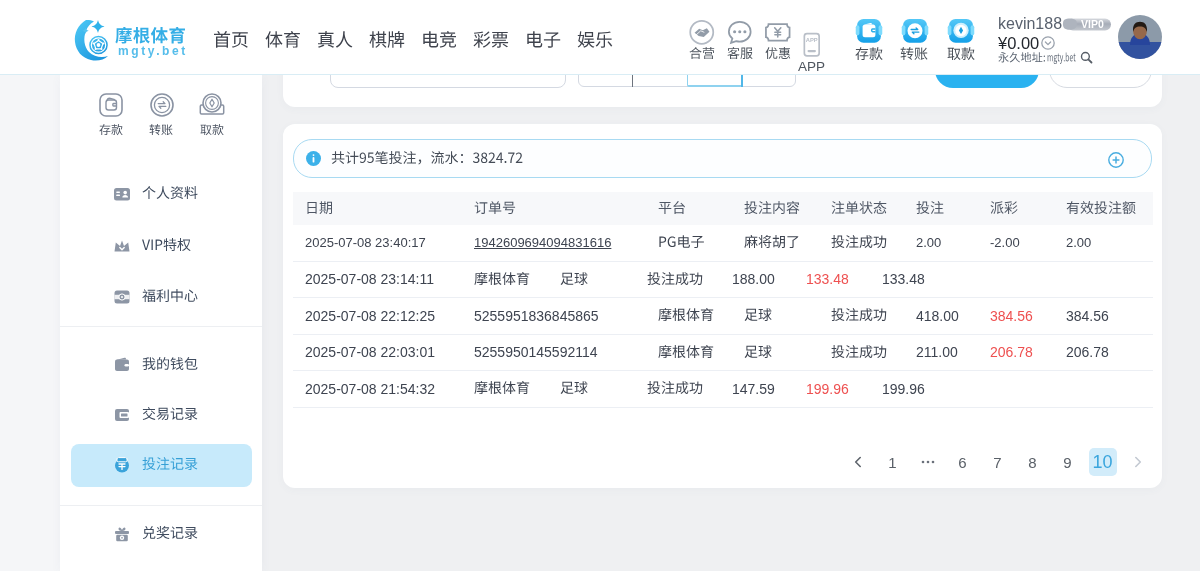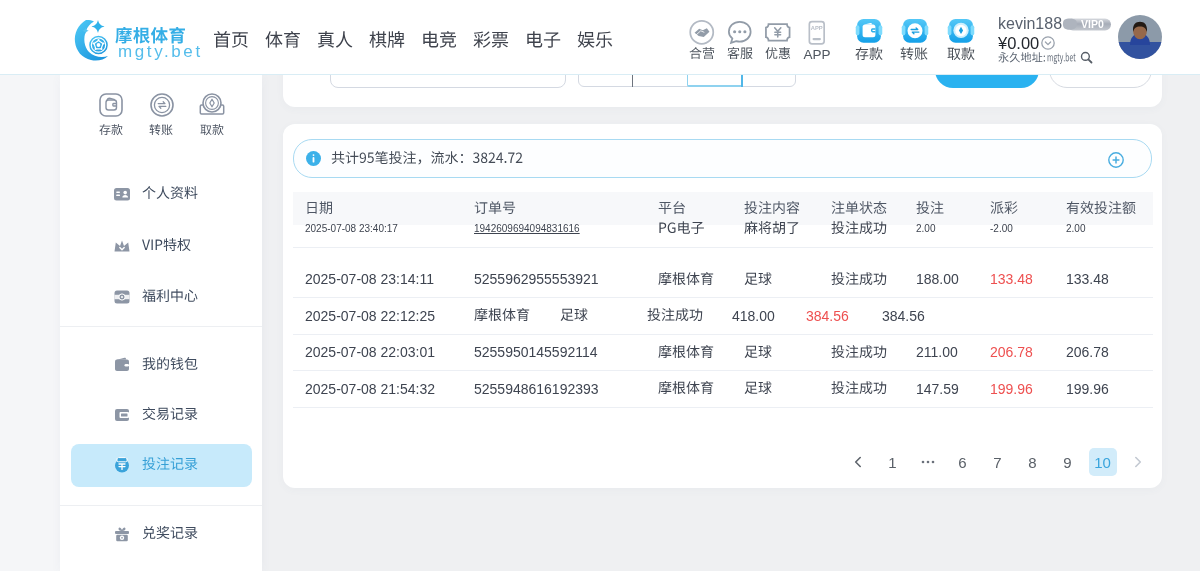--- a/index.html
+++ b/index.html
@@ -71,21 +71,21 @@
         <svg width="28.5" height="15.4" viewBox="0 -11.9 28.5 15.4">
           <path fill="#4e5664" d="M1.2 -10.8C2.1 -10.4 3.1 -9.7 3.7 -9.2L4.2 -10.1C3.7 -10.5 2.6 -11.2 1.8 -11.6ZM0.5 -7C1.3 -6.6 2.4 -6 2.9 -5.6L3.5 -6.4C2.9 -6.9 1.9 -7.4 1.1 -7.8ZM0.9 0.1 1.7 0.9C2.4 -0.4 3.2 -2.2 3.9 -3.6L3.1 -4.3C2.5 -2.7 1.5 -0.9 0.9 0.1ZM7.4 1C7.6 0.8 8 0.6 10.7 -0.6C10.6 -0.8 10.5 -1.2 10.5 -1.5L8.4 -0.6V-7.3L9.4 -7.5C9.9 -3.8 10.8 -0.7 12.8 0.9C13 0.6 13.3 0.2 13.6 0C12.5 -0.7 11.7 -2.1 11.2 -3.7C11.9 -4.2 12.7 -4.8 13.4 -5.4L12.7 -6.2C12.2 -5.7 11.5 -5 10.9 -4.5C10.6 -5.5 10.4 -6.6 10.3 -7.7C11.1 -7.8 11.8 -8.1 12.4 -8.3L11.6 -9.1C10.7 -8.7 8.9 -8.3 7.5 -8V-0.8C7.5 -0.3 7.2 -0 7 0.1C7.1 0.3 7.3 0.7 7.4 1ZM5.1 -10.3V-6.8C5.1 -4.6 5 -1.5 3.5 0.7C3.7 0.8 4.2 1 4.3 1.2C5.9 -1.1 6.1 -4.5 6.1 -6.8V-9.5C8.4 -9.8 10.9 -10.3 12.7 -10.9L11.8 -11.7C10.3 -11.2 7.5 -10.6 5.1 -10.3Z M21.3 -11.6C19.8 -11.1 17 -10.8 14.7 -10.6C14.8 -10.3 15 -10 15 -9.7C17.3 -9.9 20.2 -10.2 22 -10.7ZM15.1 -8.8C15.6 -8.1 16.1 -7.1 16.3 -6.5L17.2 -6.9C17 -7.5 16.4 -8.4 15.9 -9.1ZM17.6 -9.3C18 -8.6 18.4 -7.6 18.5 -7L19.4 -7.3C19.2 -7.9 18.8 -8.8 18.4 -9.5ZM21 -9.6C20.7 -8.7 20.1 -7.6 19.7 -6.8L20.5 -6.5C20.9 -7.2 21.5 -8.3 22 -9.3ZM25.8 -11.5C25 -10.4 23.5 -9.3 22.3 -8.7C22.6 -8.4 22.9 -8.1 23.1 -7.9C24.4 -8.6 25.9 -9.9 26.9 -11.1ZM26.2 -7.7C25.3 -6.5 23.7 -5.3 22.4 -4.7C22.7 -4.5 23 -4.1 23.2 -3.9C24.6 -4.7 26.2 -6 27.2 -7.2ZM26.6 -3.7C25.6 -2 23.6 -0.6 21.6 0.2C21.9 0.5 22.2 0.8 22.3 1.1C24.5 0.2 26.4 -1.4 27.6 -3.3ZM19.1 -4.4H19.1L19.1 -4.3ZM18.1 -6.8V-5.3H14.8V-4.4H17.8C16.9 -3 15.6 -1.6 14.4 -0.8C14.6 -0.6 14.9 -0.2 15 0.1C16.1 -0.6 17.2 -1.9 18.1 -3.1V1.1H19.1V-3.4C19.9 -2.7 20.7 -1.8 21.1 -1.2L21.8 -1.9C21.3 -2.6 20.3 -3.6 19.3 -4.4H22V-5.3H19.1V-6.8Z"></path>
         </svg>
       </div>
       <div class="row" style="width:99px;padding-left:12px;">
         <svg width="70.5" height="15.4" viewBox="0 -11.9 70.5 15.4">
           <path fill="#4e5664" d="M5.5 -11.8C5.3 -11.2 5.1 -10.5 4.9 -9.9H0.9V-9H4.4C3.5 -7.1 2.2 -5.4 0.6 -4.3C0.8 -4.1 1.1 -3.7 1.2 -3.4C2.1 -4.1 2.9 -4.8 3.6 -5.7V1.1H4.6V-1.7H10.5V-0.2C10.5 0 10.4 0.1 10.2 0.1C9.9 0.1 9 0.1 8.1 0.1C8.3 0.4 8.4 0.8 8.5 1.1C9.7 1.1 10.4 1.1 10.9 0.9C11.4 0.7 11.5 0.4 11.5 -0.2V-7.3H4.7C5 -7.9 5.3 -8.4 5.6 -9H13.1V-9.9H6C6.2 -10.5 6.4 -11 6.5 -11.5ZM4.6 -4H10.5V-2.6H4.6ZM4.6 -4.9V-6.4H10.5V-4.9Z M16.4 -8.4C15.9 -7.3 15.2 -6.2 14.5 -5.4C14.7 -5.2 15.1 -4.9 15.2 -4.7C16 -5.6 16.8 -6.9 17.3 -8.1ZM18.7 -8C19.3 -7.3 20 -6.2 20.2 -5.5L21.1 -6C20.8 -6.7 20.1 -7.7 19.5 -8.4ZM16.8 -11.4C17.2 -10.9 17.6 -10.2 17.8 -9.7H14.8V-8.8H21.2V-9.7H18L18.8 -10.1C18.6 -10.5 18.1 -11.3 17.7 -11.8ZM15.9 -5C16.5 -4.5 17.1 -3.9 17.6 -3.2C16.8 -1.9 15.8 -0.8 14.5 0C14.8 0.2 15.1 0.6 15.3 0.8C16.5 -0 17.5 -1.1 18.3 -2.4C18.9 -1.7 19.4 -0.9 19.7 -0.3L20.6 -1C20.2 -1.7 19.5 -2.5 18.8 -3.4C19.2 -4.1 19.5 -5 19.8 -5.9L18.8 -6.1C18.6 -5.4 18.4 -4.8 18.1 -4.2C17.7 -4.7 17.2 -5.2 16.7 -5.6ZM23.2 -8.2H25.5C25.3 -6.4 24.8 -4.8 24.2 -3.4C23.6 -4.6 23.2 -5.9 22.9 -7.3ZM23 -11.8C22.6 -9.3 21.9 -6.9 20.8 -5.4C21 -5.2 21.4 -4.8 21.5 -4.6C21.8 -5 22 -5.4 22.3 -5.9C22.6 -4.6 23 -3.5 23.6 -2.5C22.8 -1.2 21.6 -0.3 20.2 0.4C20.4 0.6 20.7 1 20.9 1.2C22.2 0.5 23.3 -0.4 24.1 -1.5C24.9 -0.4 25.7 0.5 26.8 1.1C27 0.8 27.3 0.5 27.5 0.3C26.4 -0.3 25.5 -1.3 24.7 -2.4C25.6 -4 26.2 -5.9 26.6 -8.2H27.4V-9.2H23.5C23.7 -10 23.9 -10.8 24 -11.6Z M30.6 -11.8V-8.9H28.6V-8H30.6V-4.9C29.8 -4.7 29.1 -4.5 28.5 -4.4L28.8 -3.3L30.6 -3.9V-0.2C30.6 -0 30.5 0 30.3 0.1C30.1 0.1 29.5 0.1 28.8 0C29 0.3 29.1 0.7 29.2 1C30.1 1 30.7 1 31.1 0.8C31.4 0.7 31.6 0.4 31.6 -0.2V-4.2L33 -4.6L32.9 -5.6L31.6 -5.2V-8H33.3V-8.9H31.6V-11.8ZM34.6 -11.3V-9.7C34.6 -8.7 34.4 -7.6 32.8 -6.7C33 -6.5 33.4 -6.1 33.5 -5.9C35.2 -6.9 35.6 -8.4 35.6 -9.7V-10.3H38.1V-8C38.1 -7 38.3 -6.6 39.3 -6.6C39.5 -6.6 40.2 -6.6 40.4 -6.6C40.7 -6.6 41 -6.6 41.2 -6.6C41.2 -6.9 41.1 -7.3 41.1 -7.5C40.9 -7.5 40.6 -7.5 40.4 -7.5C40.2 -7.5 39.5 -7.5 39.3 -7.5C39.1 -7.5 39.1 -7.6 39.1 -8V-11.3ZM39 -4.6C38.5 -3.5 37.7 -2.6 36.8 -1.9C35.9 -2.6 35.2 -3.6 34.7 -4.6ZM33.3 -5.6V-4.6H33.9L33.7 -4.5C34.2 -3.3 35 -2.2 36 -1.3C34.8 -0.6 33.5 -0.1 32.1 0.2C32.4 0.4 32.6 0.9 32.7 1.1C34.1 0.8 35.6 0.2 36.8 -0.6C37.9 0.2 39.2 0.8 40.8 1.1C40.9 0.9 41.2 0.4 41.4 0.2C40 -0.1 38.8 -0.6 37.7 -1.3C38.9 -2.3 39.9 -3.6 40.4 -5.3L39.8 -5.6L39.6 -5.6Z M43.3 -10.8C44.2 -10.4 45.4 -9.7 46 -9.3L46.6 -10.1C46 -10.6 44.8 -11.2 43.9 -11.6ZM42.6 -7C43.5 -6.5 44.6 -5.9 45.2 -5.4L45.8 -6.3C45.2 -6.7 44 -7.4 43.2 -7.7ZM43 0.3 43.9 1C44.7 -0.3 45.7 -2.1 46.4 -3.6L45.7 -4.3C44.9 -2.7 43.8 -0.8 43 0.3ZM49.7 -11.5C50.1 -10.7 50.6 -9.8 50.8 -9.1L51.9 -9.5C51.6 -10.2 51.1 -11.1 50.6 -11.8ZM46.7 -9.1V-8.1H50.4V-4.9H47.2V-3.9H50.4V-0.3H46.2V0.7H55.5V-0.3H51.5V-3.9H54.6V-4.9H51.5V-8.1H55.1V-9.1Z M65.7 -6.9C65.6 -2.6 65.5 -0.6 62.4 0.4C62.6 0.6 62.8 0.9 62.9 1.2C66.2 -0 66.6 -2.3 66.6 -6.9ZM66.3 -1.2C67.3 -0.5 68.4 0.5 69 1.1L69.6 0.3C69 -0.2 67.8 -1.2 66.9 -1.8ZM63.4 -8.5V-1.9H64.3V-7.7H67.9V-2H68.8V-8.5H66.2C66.4 -9 66.6 -9.5 66.8 -10H69.3V-10.9H63.2V-10H65.8C65.7 -9.5 65.5 -9 65.3 -8.5ZM59 -11.5C59.2 -11.2 59.4 -10.8 59.6 -10.4H56.9V-8.3H57.8V-9.5H62V-8.3H63V-10.4H60.7C60.5 -10.8 60.2 -11.3 59.9 -11.7ZM57.8 -3.3V1H58.7V0.6H61.2V1H62.1V-3.3ZM58.7 -0.3V-2.4H61.2V-0.3ZM58.1 -5.8 59.1 -5.3C58.4 -4.7 57.5 -4.3 56.5 -4C56.7 -3.8 56.9 -3.3 57 -3C58 -3.4 59.1 -4 60 -4.8C60.9 -4.3 61.8 -3.8 62.3 -3.4L63 -4.1C62.5 -4.5 61.6 -5 60.7 -5.4C61.4 -6.1 62 -6.9 62.4 -7.8L61.9 -8.1L61.6 -8.1H59.5C59.7 -8.4 59.8 -8.7 59.9 -8.9L59 -9.1C58.6 -8.1 57.8 -7 56.6 -6.2C56.8 -6.1 57 -5.8 57.2 -5.6C57.9 -6.1 58.5 -6.7 58.9 -7.3H61.1C60.8 -6.8 60.4 -6.3 59.9 -5.9L58.8 -6.5Z"></path>
         </svg>
       </div>
     </div>
-    <div class="abs row" style="left:10px;top:87px;width:860px;height:36.5px;border-bottom:1px solid #eceff4;font-size:10px;color:#3e4450">
+    <div class="abs row" style="left:10px;top:101px;width:860px;height:36.5px;border-bottom:1px solid #eceff4;font-size:13px;color:#3e4450">
       <div class="row" style="width:169px;padding-left:12px;">2025-07-08 23:40:17</div>
       <div class="row" style="width:184px;padding-left:12px;text-decoration:underline;">1942609694094831616</div>
       <div class="row" style="width:86px;padding-left:12px;">
         <svg width="47.0" height="15.4" viewBox="0 -11.9 47.0 15.4">
           <path fill="#3e4450" d="M1.4 0H2.7V-4.1H4.4C6.7 -4.1 8.2 -5.1 8.2 -7.3C8.2 -9.5 6.6 -10.3 4.3 -10.3H1.4ZM2.7 -5.1V-9.2H4.2C6 -9.2 6.9 -8.8 6.9 -7.3C6.9 -5.8 6 -5.1 4.2 -5.1Z M14.3 0.2C15.7 0.2 16.8 -0.3 17.5 -1V-5.3H14.1V-4.2H16.3V-1.6C15.9 -1.2 15.2 -1 14.4 -1C12.2 -1 11 -2.6 11 -5.2C11 -7.7 12.3 -9.3 14.4 -9.3C15.4 -9.3 16.1 -8.9 16.6 -8.3L17.3 -9.2C16.7 -9.8 15.8 -10.4 14.4 -10.4C11.7 -10.4 9.7 -8.4 9.7 -5.1C9.7 -1.8 11.6 0.2 14.3 0.2Z M24.8 -5.7V-3.7H21.4V-5.7ZM25.9 -5.7H29.5V-3.7H25.9ZM24.8 -6.7H21.4V-8.7H24.8ZM25.9 -6.7V-8.7H29.5V-6.7ZM20.3 -9.7V-1.8H21.4V-2.7H24.8V-1.2C24.8 0.4 25.3 0.9 26.9 0.9C27.2 0.9 29.6 0.9 30 0.9C31.5 0.9 31.8 0.1 32 -2C31.7 -2.1 31.2 -2.3 30.9 -2.5C30.8 -0.6 30.7 -0.2 29.9 -0.2C29.4 -0.2 27.4 -0.2 26.9 -0.2C26.1 -0.2 25.9 -0.4 25.9 -1.2V-2.7H30.6V-9.7H25.9V-11.7H24.8V-9.7Z M39 -7.6V-5.5H33.2V-4.5H39V-0.3C39 -0 38.9 0 38.6 0.1C38.3 0.1 37.3 0.1 36.2 0C36.3 0.3 36.5 0.8 36.6 1.1C38 1.1 38.9 1.1 39.4 0.9C39.9 0.8 40.1 0.4 40.1 -0.3V-4.5H45.9V-5.5H40.1V-7C41.7 -7.8 43.5 -9.1 44.7 -10.3L43.9 -10.9L43.7 -10.8H34.6V-9.8H42.5C41.5 -9 40.2 -8.1 39 -7.6Z"></path>
         </svg>
       </div>
       <div class="row" style="width:87px;padding-left:12px;">
         <svg width="56.5" height="15.4" viewBox="0 -11.9 56.5 15.4">
           <path fill="#3e4450" d="M5 -8.8V-6.8H2.9V-5.8H4.8C4.2 -4.1 3.3 -2.4 2.3 -1.5C2.5 -1.4 2.8 -1 3 -0.8C3.8 -1.6 4.5 -2.9 5 -4.2V1.1H6V-4.6C6.4 -4 7 -3.2 7.3 -2.8L7.8 -3.7C7.5 -4 6.4 -5.2 6 -5.7V-5.8H7.6V-6.8H6V-8.8ZM10 -8.8V-6.8H8V-5.9H9.8C9.1 -4.1 8.1 -2.4 7 -1.5C7.2 -1.3 7.5 -1 7.7 -0.8C8.5 -1.6 9.4 -3 10 -4.5V1.1H11V-4.7C11.5 -3.2 12.2 -1.7 12.9 -0.9C13.1 -1.1 13.4 -1.4 13.7 -1.6C12.8 -2.5 11.8 -4.2 11.3 -5.9H13.2V-6.8H11V-8.8ZM6.6 -11.6C6.8 -11.1 7 -10.6 7.1 -10.2H1.5V-6.4C1.5 -4.4 1.4 -1.6 0.3 0.4C0.6 0.5 1 0.8 1.2 1C2.3 -1.1 2.5 -4.2 2.5 -6.4V-9.1H13.3V-10.2H8.3C8.2 -10.7 7.9 -11.3 7.6 -11.8Z M19.9 -3.1C20.6 -2.3 21.4 -1.2 21.7 -0.5L22.6 -1.1C22.3 -1.8 21.5 -2.8 20.7 -3.5ZM24.6 -6.7V-4.9H18.9V-3.9H24.6V-0.1C24.6 0.1 24.5 0.1 24.3 0.1C24 0.1 23.2 0.1 22.4 0.1C22.5 0.4 22.7 0.8 22.7 1.1C23.8 1.1 24.6 1.1 25 0.9C25.5 0.8 25.6 0.5 25.6 -0.1V-3.9H27.3V-4.9H25.6V-6.7ZM14.6 -9.3C15.3 -8.6 16.1 -7.6 16.5 -6.9L17.2 -7.5V-5.1C16.2 -4.2 15.2 -3.3 14.5 -2.8L15.1 -1.9C15.8 -2.5 16.5 -3.2 17.2 -3.9V1.1H18.2V-11.8H17.2V-7.7C16.8 -8.3 16 -9.2 15.3 -9.9ZM21.1 -8.5C21.5 -8.1 22.1 -7.6 22.4 -7.2C21.3 -6.7 20.2 -6.3 19 -6.1C19.2 -5.9 19.4 -5.5 19.5 -5.2C22.6 -5.9 25.7 -7.5 27 -10.3L26.4 -10.7L26.2 -10.6H23.2C23.4 -10.9 23.6 -11.2 23.8 -11.5L22.8 -11.8C22 -10.6 20.5 -9.5 18.9 -8.8C19.1 -8.7 19.5 -8.3 19.6 -8.1C20.5 -8.6 21.4 -9.1 22.2 -9.8H25.6C25 -8.9 24.2 -8.2 23.2 -7.6C22.9 -8.1 22.3 -8.6 21.8 -9Z M39.8 -10V-7.8H37.1V-10ZM36 -11V-6.3C36 -4.1 35.9 -1.4 34 0.6C34.3 0.7 34.7 1 34.9 1.2C36.1 -0.2 36.7 -1.9 36.9 -3.7H39.8V-0.3C39.8 -0.1 39.8 0 39.5 0C39.3 0 38.6 0 37.8 -0C37.9 0.3 38.1 0.7 38.1 1C39.2 1 39.9 1 40.3 0.8C40.7 0.6 40.9 0.3 40.9 -0.3V-11ZM39.8 -6.9V-4.6H37C37 -5.2 37.1 -5.8 37.1 -6.3V-6.9ZM29.4 -5.5V0.3H30.4V-0.7H34.5V-5.5H32.5V-8H35.1V-9.1H32.5V-11.8H31.5V-9.1H28.8V-8H31.5V-5.5ZM30.4 -4.6H33.5V-1.6H30.4Z M43.4 -10.7V-9.6H52.4C51.4 -8.6 49.8 -7.5 48.5 -6.9V-0.3C48.5 -0 48.4 0.1 48.1 0.1C47.8 0.1 46.7 0.1 45.5 0.1C45.7 0.4 45.9 0.8 46 1.1C47.4 1.1 48.3 1.1 48.9 1C49.4 0.8 49.6 0.5 49.6 -0.2V-6.3C51.4 -7.3 53.3 -8.8 54.5 -10.1L53.7 -10.7L53.4 -10.7Z"></path>
@@ -97,21 +97,20 @@
         </svg>
       </div>
       <div class="row" style="width:74px;padding-left:12px;">2.00</div>
       <div class="row" style="width:76px;padding-left:12px;">
         <span style="color:#3e4450">-2.00</span>
       </div>
       <div class="row" style="width:99px;padding-left:12px;">2.00</div>
     </div>
     <div class="abs row" style="left:10px;top:137.5px;width:860px;height:36.5px;border-bottom:1px solid #eceff4;font-size:14px;color:#3e4450">
       <div class="row" style="width:169px;padding-left:12px;">2025-07-08 23:14:11</div>
-      <div class="row" style="width:184px;padding-left:12px;">5255962955553921</div>
       <div class="row" style="width:86px;padding-left:12px;">
         <svg width="56.5" height="15.4" viewBox="0 -11.9 56.5 15.4">
           <path fill="#3e4450" d="M11.3 -5.4C9.6 -5.1 6.4 -4.9 3.7 -4.8C3.8 -4.6 3.9 -4.3 3.9 -4.1C5.1 -4.1 6.3 -4.2 7.5 -4.3V-3.4H3.5V-2.7H7.5V-1.8H2.7V-1H7.5V0.1C7.5 0.3 7.5 0.3 7.2 0.3C7 0.3 6.1 0.3 5.2 0.3C5.3 0.6 5.5 0.9 5.5 1.1C6.7 1.1 7.5 1.1 8 1C8.4 0.9 8.6 0.6 8.6 0.1V-1H13.3V-1.8H8.6V-2.7H12.7V-3.4H8.6V-4.4C9.9 -4.5 11.1 -4.6 12 -4.8ZM5.2 -9.6V-8.7H3.1V-7.9H4.9C4.4 -7.2 3.5 -6.5 2.8 -6.1C2.9 -6 3.2 -5.7 3.3 -5.5C3.9 -5.9 4.6 -6.5 5.2 -7.1V-5.3H6V-7.2C6.4 -6.8 7 -6.3 7.3 -6.1L7.8 -6.7C7.5 -6.9 6.4 -7.6 6 -7.8V-7.9H7.9V-8.7H6V-9.6ZM10.2 -9.6V-8.7H8.3V-7.9H9.9C9.4 -7.2 8.6 -6.6 7.8 -6.2C8 -6.1 8.2 -5.8 8.4 -5.6C9 -6 9.7 -6.5 10.2 -7.2V-5.5H11V-7.2C11.6 -6.6 12.3 -5.9 12.9 -5.6C13 -5.8 13.3 -6 13.5 -6.2C12.7 -6.6 11.9 -7.2 11.3 -7.9H13.1V-8.7H11V-9.6ZM6.7 -11.6C6.8 -11.3 7 -11 7.1 -10.7H1.5V-6.3C1.5 -4.2 1.4 -1.5 0.4 0.5C0.7 0.6 1.1 1 1.2 1.2C2.3 -1 2.5 -4.1 2.5 -6.3V-9.8H13.3V-10.7H8.3C8.1 -11 7.9 -11.5 7.7 -11.9Z M16.8 -11.8V-9.1H14.7V-8.1H16.7C16.3 -6.2 15.4 -3.9 14.5 -2.8C14.7 -2.5 14.9 -2 15.1 -1.7C15.7 -2.7 16.4 -4.2 16.8 -5.8V1.1H17.8V-6.1C18.2 -5.4 18.6 -4.6 18.8 -4.1L19.5 -4.9C19.2 -5.3 18.2 -6.9 17.8 -7.4V-8.1H19.5V-9.1H17.8V-11.8ZM25.3 -7.6V-5.9H21.1V-7.6ZM25.3 -8.5H21.1V-10.2H25.3ZM20.1 1.1C20.3 1 20.8 0.8 23.7 0C23.6 -0.2 23.6 -0.6 23.6 -0.9L21.1 -0.3V-5H22.4C23.2 -2.2 24.5 -0 26.8 1C27 0.7 27.3 0.3 27.5 0.1C26.3 -0.4 25.4 -1.1 24.7 -2.1C25.5 -2.6 26.4 -3.2 27.1 -3.8L26.4 -4.5C25.8 -4 24.9 -3.4 24.2 -2.9C23.9 -3.5 23.6 -4.2 23.4 -5H26.3V-11.1H20V-0.6C20 -0.1 19.8 0.1 19.6 0.2C19.8 0.4 20 0.9 20.1 1.1Z M31.5 -11.7C30.8 -9.6 29.7 -7.5 28.4 -6.1C28.6 -5.9 28.9 -5.3 29 -5.1C29.5 -5.6 29.9 -6.1 30.2 -6.7V1.1H31.2V-8.5C31.7 -9.4 32.1 -10.4 32.5 -11.4ZM33.8 -2.5V-1.5H36.1V1H37.2V-1.5H39.4V-2.5H37.2V-7.3C38 -4.9 39.4 -2.5 40.8 -1.2C41 -1.5 41.4 -1.8 41.6 -2C40.1 -3.2 38.7 -5.6 37.8 -7.9H41.4V-8.9H37.2V-11.7H36.1V-8.9H32.2V-7.9H35.5C34.6 -5.5 33.2 -3.2 31.6 -1.9C31.9 -1.8 32.2 -1.4 32.4 -1.1C33.9 -2.5 35.2 -4.8 36.1 -7.3V-2.5Z M52.3 -5.1V-4H45.8V-5.1ZM44.8 -5.9V1.1H45.8V-1.3H52.3V-0.1C52.3 0.2 52.2 0.3 51.9 0.3C51.6 0.3 50.6 0.3 49.5 0.2C49.7 0.5 49.8 0.9 49.9 1.1C51.3 1.1 52.1 1.1 52.6 1C53.1 0.8 53.3 0.6 53.3 -0.1V-5.9ZM45.8 -3.2H52.3V-2.1H45.8ZM48 -11.6C48.3 -11.2 48.5 -10.8 48.7 -10.4H42.9V-9.4H46.6C45.9 -8.8 45.1 -8.2 44.9 -8.1C44.5 -7.8 44.2 -7.7 44 -7.6C44.1 -7.3 44.3 -6.8 44.3 -6.5C44.8 -6.7 45.5 -6.7 52.6 -7.2C53.1 -6.8 53.4 -6.5 53.7 -6.2L54.5 -6.8C53.8 -7.5 52.5 -8.6 51.4 -9.4H55.2V-10.4H50C49.7 -10.8 49.4 -11.4 49.1 -11.9ZM50.4 -9.1 51.7 -8 46 -7.7C46.7 -8.2 47.5 -8.8 48.1 -9.4H51Z"></path>
         </svg>
       </div>
       <div class="row" style="width:87px;padding-left:12px;">
         <svg width="28.5" height="15.4" viewBox="0 -11.9 28.5 15.4">
           <path fill="#3e4450" d="M3.4 -10.1H10.9V-7.3H3.4ZM3.2 -5.3C3 -3.2 2.3 -0.9 0.6 0.4C0.8 0.6 1.2 0.9 1.4 1.1C2.4 0.4 3.1 -0.8 3.5 -2C4.9 0.4 7 0.9 10 0.9H13.1C13.2 0.6 13.3 0.2 13.5 -0.1C12.9 -0.1 10.5 -0.1 10.1 -0.1C9.2 -0.1 8.4 -0.1 7.6 -0.3V-3.1H12.3V-4.1H7.6V-6.3H12V-11.1H2.4V-6.3H6.5V-0.6C5.4 -1.1 4.5 -1.9 3.9 -3.4C4.1 -3.9 4.2 -4.5 4.3 -5.1Z M19.5 -7.1C20.1 -6.3 20.7 -5.2 21 -4.5L21.9 -4.9C21.6 -5.6 20.9 -6.7 20.3 -7.5ZM24.4 -11.1C25 -10.6 25.7 -10 26.1 -9.5L26.7 -10.1C26.4 -10.6 25.6 -11.2 25 -11.6ZM26.3 -7.5C25.8 -6.8 25.1 -5.7 24.4 -4.9C24.1 -5.7 23.9 -6.7 23.7 -7.8V-8.4H27.4V-9.3H23.7V-11.7H22.7V-9.3H19.3V-8.4H22.7V-4.7C21.3 -3.4 19.7 -2 18.7 -1.2L19.4 -0.3C20.4 -1.2 21.6 -2.3 22.7 -3.5V-0.2C22.7 0.1 22.6 0.1 22.4 0.1C22.2 0.1 21.5 0.1 20.6 0.1C20.8 0.4 21 0.9 21 1.1C22.1 1.1 22.8 1.1 23.2 0.9C23.6 0.7 23.7 0.4 23.7 -0.2V-4.1C24.4 -2.4 25.4 -1.1 27 0.1C27.1 -0.2 27.4 -0.5 27.6 -0.7C26.3 -1.6 25.4 -2.7 24.8 -4C25.5 -4.8 26.5 -6 27.2 -7.1ZM14.5 -1.4 14.7 -0.4C16 -0.8 17.6 -1.3 19.2 -1.8L19.1 -2.7L17.3 -2.2V-5.8H18.7V-6.8H17.3V-9.8H18.9V-10.8H14.6V-9.8H16.3V-6.8H14.8V-5.8H16.3V-1.9Z"></path>
         </svg>
       </div>
@@ -121,20 +120,21 @@
         </svg>
       </div>
       <div class="row" style="width:74px;padding-left:12px;">188.00</div>
       <div class="row" style="width:76px;padding-left:12px;">
         <span style="color:#ee5050">133.48</span>
       </div>
       <div class="row" style="width:99px;padding-left:12px;">133.48</div>
     </div>
     <div class="abs row" style="left:10px;top:174.0px;width:860px;height:36.5px;border-bottom:1px solid #eceff4;font-size:14px;color:#3e4450">
       <div class="row" style="width:169px;padding-left:12px;">2025-07-08 22:12:25</div>
+      <div class="row" style="width:184px;padding-left:12px;">5255951836845865</div>
       <div class="row" style="width:86px;padding-left:12px;">
         <svg width="56.5" height="15.4" viewBox="0 -11.9 56.5 15.4">
           <path fill="#3e4450" d="M11.3 -5.4C9.6 -5.1 6.4 -4.9 3.7 -4.8C3.8 -4.6 3.9 -4.3 3.9 -4.1C5.1 -4.1 6.3 -4.2 7.5 -4.3V-3.4H3.5V-2.7H7.5V-1.8H2.7V-1H7.5V0.1C7.5 0.3 7.5 0.3 7.2 0.3C7 0.3 6.1 0.3 5.2 0.3C5.3 0.6 5.5 0.9 5.5 1.1C6.7 1.1 7.5 1.1 8 1C8.4 0.9 8.6 0.6 8.6 0.1V-1H13.3V-1.8H8.6V-2.7H12.7V-3.4H8.6V-4.4C9.9 -4.5 11.1 -4.6 12 -4.8ZM5.2 -9.6V-8.7H3.1V-7.9H4.9C4.4 -7.2 3.5 -6.5 2.8 -6.1C2.9 -6 3.2 -5.7 3.3 -5.5C3.9 -5.9 4.6 -6.5 5.2 -7.1V-5.3H6V-7.2C6.4 -6.8 7 -6.3 7.3 -6.1L7.8 -6.7C7.5 -6.9 6.4 -7.6 6 -7.8V-7.9H7.9V-8.7H6V-9.6ZM10.2 -9.6V-8.7H8.3V-7.9H9.9C9.4 -7.2 8.6 -6.6 7.8 -6.2C8 -6.1 8.2 -5.8 8.4 -5.6C9 -6 9.7 -6.5 10.2 -7.2V-5.5H11V-7.2C11.6 -6.6 12.3 -5.9 12.9 -5.6C13 -5.8 13.3 -6 13.5 -6.2C12.7 -6.6 11.9 -7.2 11.3 -7.9H13.1V-8.7H11V-9.6ZM6.7 -11.6C6.8 -11.3 7 -11 7.1 -10.7H1.5V-6.3C1.5 -4.2 1.4 -1.5 0.4 0.5C0.7 0.6 1.1 1 1.2 1.2C2.3 -1 2.5 -4.1 2.5 -6.3V-9.8H13.3V-10.7H8.3C8.1 -11 7.9 -11.5 7.7 -11.9Z M16.8 -11.8V-9.1H14.7V-8.1H16.7C16.3 -6.2 15.4 -3.9 14.5 -2.8C14.7 -2.5 14.9 -2 15.1 -1.7C15.7 -2.7 16.4 -4.2 16.8 -5.8V1.1H17.8V-6.1C18.2 -5.4 18.6 -4.6 18.8 -4.1L19.5 -4.9C19.2 -5.3 18.2 -6.9 17.8 -7.4V-8.1H19.5V-9.1H17.8V-11.8ZM25.3 -7.6V-5.9H21.1V-7.6ZM25.3 -8.5H21.1V-10.2H25.3ZM20.1 1.1C20.3 1 20.8 0.8 23.7 0C23.6 -0.2 23.6 -0.6 23.6 -0.9L21.1 -0.3V-5H22.4C23.2 -2.2 24.5 -0 26.8 1C27 0.7 27.3 0.3 27.5 0.1C26.3 -0.4 25.4 -1.1 24.7 -2.1C25.5 -2.6 26.4 -3.2 27.1 -3.8L26.4 -4.5C25.8 -4 24.9 -3.4 24.2 -2.9C23.9 -3.5 23.6 -4.2 23.4 -5H26.3V-11.1H20V-0.6C20 -0.1 19.8 0.1 19.6 0.2C19.8 0.4 20 0.9 20.1 1.1Z M31.5 -11.7C30.8 -9.6 29.7 -7.5 28.4 -6.1C28.6 -5.9 28.9 -5.3 29 -5.1C29.5 -5.6 29.9 -6.1 30.2 -6.7V1.1H31.2V-8.5C31.7 -9.4 32.1 -10.4 32.5 -11.4ZM33.8 -2.5V-1.5H36.1V1H37.2V-1.5H39.4V-2.5H37.2V-7.3C38 -4.9 39.4 -2.5 40.8 -1.2C41 -1.5 41.4 -1.8 41.6 -2C40.1 -3.2 38.7 -5.6 37.8 -7.9H41.4V-8.9H37.2V-11.7H36.1V-8.9H32.2V-7.9H35.5C34.6 -5.5 33.2 -3.2 31.6 -1.9C31.9 -1.8 32.2 -1.4 32.4 -1.1C33.9 -2.5 35.2 -4.8 36.1 -7.3V-2.5Z M52.3 -5.1V-4H45.8V-5.1ZM44.8 -5.9V1.1H45.8V-1.3H52.3V-0.1C52.3 0.2 52.2 0.3 51.9 0.3C51.6 0.3 50.6 0.3 49.5 0.2C49.7 0.5 49.8 0.9 49.9 1.1C51.3 1.1 52.1 1.1 52.6 1C53.1 0.8 53.3 0.6 53.3 -0.1V-5.9ZM45.8 -3.2H52.3V-2.1H45.8ZM48 -11.6C48.3 -11.2 48.5 -10.8 48.7 -10.4H42.9V-9.4H46.6C45.9 -8.8 45.1 -8.2 44.9 -8.1C44.5 -7.8 44.2 -7.7 44 -7.6C44.1 -7.3 44.3 -6.8 44.3 -6.5C44.8 -6.7 45.5 -6.7 52.6 -7.2C53.1 -6.8 53.4 -6.5 53.7 -6.2L54.5 -6.8C53.8 -7.5 52.5 -8.6 51.4 -9.4H55.2V-10.4H50C49.7 -10.8 49.4 -11.4 49.1 -11.9ZM50.4 -9.1 51.7 -8 46 -7.7C46.7 -8.2 47.5 -8.8 48.1 -9.4H51Z"></path>
         </svg>
       </div>
       <div class="row" style="width:87px;padding-left:12px;">
         <svg width="28.5" height="15.4" viewBox="0 -11.9 28.5 15.4">
           <path fill="#3e4450" d="M3.4 -10.1H10.9V-7.3H3.4ZM3.2 -5.3C3 -3.2 2.3 -0.9 0.6 0.4C0.8 0.6 1.2 0.9 1.4 1.1C2.4 0.4 3.1 -0.8 3.5 -2C4.9 0.4 7 0.9 10 0.9H13.1C13.2 0.6 13.3 0.2 13.5 -0.1C12.9 -0.1 10.5 -0.1 10.1 -0.1C9.2 -0.1 8.4 -0.1 7.6 -0.3V-3.1H12.3V-4.1H7.6V-6.3H12V-11.1H2.4V-6.3H6.5V-0.6C5.4 -1.1 4.5 -1.9 3.9 -3.4C4.1 -3.9 4.2 -4.5 4.3 -5.1Z M19.5 -7.1C20.1 -6.3 20.7 -5.2 21 -4.5L21.9 -4.9C21.6 -5.6 20.9 -6.7 20.3 -7.5ZM24.4 -11.1C25 -10.6 25.7 -10 26.1 -9.5L26.7 -10.1C26.4 -10.6 25.6 -11.2 25 -11.6ZM26.3 -7.5C25.8 -6.8 25.1 -5.7 24.4 -4.9C24.1 -5.7 23.9 -6.7 23.7 -7.8V-8.4H27.4V-9.3H23.7V-11.7H22.7V-9.3H19.3V-8.4H22.7V-4.7C21.3 -3.4 19.7 -2 18.7 -1.2L19.4 -0.3C20.4 -1.2 21.6 -2.3 22.7 -3.5V-0.2C22.7 0.1 22.6 0.1 22.4 0.1C22.2 0.1 21.5 0.1 20.6 0.1C20.8 0.4 21 0.9 21 1.1C22.1 1.1 22.8 1.1 23.2 0.9C23.6 0.7 23.7 0.4 23.7 -0.2V-4.1C24.4 -2.4 25.4 -1.1 27 0.1C27.1 -0.2 27.4 -0.5 27.6 -0.7C26.3 -1.6 25.4 -2.7 24.8 -4C25.5 -4.8 26.5 -6 27.2 -7.1ZM14.5 -1.4 14.7 -0.4C16 -0.8 17.6 -1.3 19.2 -1.8L19.1 -2.7L17.3 -2.2V-5.8H18.7V-6.8H17.3V-9.8H18.9V-10.8H14.6V-9.8H16.3V-6.8H14.8V-5.8H16.3V-1.9Z"></path>
         </svg>
       </div>
@@ -168,21 +168,20 @@
         </svg>
       </div>
       <div class="row" style="width:74px;padding-left:12px;">211.00</div>
       <div class="row" style="width:76px;padding-left:12px;">
         <span style="color:#ee5050">206.78</span>
       </div>
       <div class="row" style="width:99px;padding-left:12px;">206.78</div>
     </div>
     <div class="abs row" style="left:10px;top:247.0px;width:860px;height:36.5px;border-bottom:1px solid #eceff4;font-size:14px;color:#3e4450">
       <div class="row" style="width:169px;padding-left:12px;">2025-07-08 21:54:32</div>
-      <div class="row" style="width:184px;padding-left:12px;">5255948616192393</div>
       <div class="row" style="width:86px;padding-left:12px;">
         <svg width="56.5" height="15.4" viewBox="0 -11.9 56.5 15.4">
           <path fill="#3e4450" d="M11.3 -5.4C9.6 -5.1 6.4 -4.9 3.7 -4.8C3.8 -4.6 3.9 -4.3 3.9 -4.1C5.1 -4.1 6.3 -4.2 7.5 -4.3V-3.4H3.5V-2.7H7.5V-1.8H2.7V-1H7.5V0.1C7.5 0.3 7.5 0.3 7.2 0.3C7 0.3 6.1 0.3 5.2 0.3C5.3 0.6 5.5 0.9 5.5 1.1C6.7 1.1 7.5 1.1 8 1C8.4 0.9 8.6 0.6 8.6 0.1V-1H13.3V-1.8H8.6V-2.7H12.7V-3.4H8.6V-4.4C9.9 -4.5 11.1 -4.6 12 -4.8ZM5.2 -9.6V-8.7H3.1V-7.9H4.9C4.4 -7.2 3.5 -6.5 2.8 -6.1C2.9 -6 3.2 -5.7 3.3 -5.5C3.9 -5.9 4.6 -6.5 5.2 -7.1V-5.3H6V-7.2C6.4 -6.8 7 -6.3 7.3 -6.1L7.8 -6.7C7.5 -6.9 6.4 -7.6 6 -7.8V-7.9H7.9V-8.7H6V-9.6ZM10.2 -9.6V-8.7H8.3V-7.9H9.9C9.4 -7.2 8.6 -6.6 7.8 -6.2C8 -6.1 8.2 -5.8 8.4 -5.6C9 -6 9.7 -6.5 10.2 -7.2V-5.5H11V-7.2C11.6 -6.6 12.3 -5.9 12.9 -5.6C13 -5.8 13.3 -6 13.5 -6.2C12.7 -6.6 11.9 -7.2 11.3 -7.9H13.1V-8.7H11V-9.6ZM6.7 -11.6C6.8 -11.3 7 -11 7.1 -10.7H1.5V-6.3C1.5 -4.2 1.4 -1.5 0.4 0.5C0.7 0.6 1.1 1 1.2 1.2C2.3 -1 2.5 -4.1 2.5 -6.3V-9.8H13.3V-10.7H8.3C8.1 -11 7.9 -11.5 7.7 -11.9Z M16.8 -11.8V-9.1H14.7V-8.1H16.7C16.3 -6.2 15.4 -3.9 14.5 -2.8C14.7 -2.5 14.9 -2 15.1 -1.7C15.7 -2.7 16.4 -4.2 16.8 -5.8V1.1H17.8V-6.1C18.2 -5.4 18.6 -4.6 18.8 -4.1L19.5 -4.9C19.2 -5.3 18.2 -6.9 17.8 -7.4V-8.1H19.5V-9.1H17.8V-11.8ZM25.3 -7.6V-5.9H21.1V-7.6ZM25.3 -8.5H21.1V-10.2H25.3ZM20.1 1.1C20.3 1 20.8 0.8 23.7 0C23.6 -0.2 23.6 -0.6 23.6 -0.9L21.1 -0.3V-5H22.4C23.2 -2.2 24.5 -0 26.8 1C27 0.7 27.3 0.3 27.5 0.1C26.3 -0.4 25.4 -1.1 24.7 -2.1C25.5 -2.6 26.4 -3.2 27.1 -3.8L26.4 -4.5C25.8 -4 24.9 -3.4 24.2 -2.9C23.9 -3.5 23.6 -4.2 23.4 -5H26.3V-11.1H20V-0.6C20 -0.1 19.8 0.1 19.6 0.2C19.8 0.4 20 0.9 20.1 1.1Z M31.5 -11.7C30.8 -9.6 29.7 -7.5 28.4 -6.1C28.6 -5.9 28.9 -5.3 29 -5.1C29.5 -5.6 29.9 -6.1 30.2 -6.7V1.1H31.2V-8.5C31.7 -9.4 32.1 -10.4 32.5 -11.4ZM33.8 -2.5V-1.5H36.1V1H37.2V-1.5H39.4V-2.5H37.2V-7.3C38 -4.9 39.4 -2.5 40.8 -1.2C41 -1.5 41.4 -1.8 41.6 -2C40.1 -3.2 38.7 -5.6 37.8 -7.9H41.4V-8.9H37.2V-11.7H36.1V-8.9H32.2V-7.9H35.5C34.6 -5.5 33.2 -3.2 31.6 -1.9C31.9 -1.8 32.2 -1.4 32.4 -1.1C33.9 -2.5 35.2 -4.8 36.1 -7.3V-2.5Z M52.3 -5.1V-4H45.8V-5.1ZM44.8 -5.9V1.1H45.8V-1.3H52.3V-0.1C52.3 0.2 52.2 0.3 51.9 0.3C51.6 0.3 50.6 0.3 49.5 0.2C49.7 0.5 49.8 0.9 49.9 1.1C51.3 1.1 52.1 1.1 52.6 1C53.1 0.8 53.3 0.6 53.3 -0.1V-5.9ZM45.8 -3.2H52.3V-2.1H45.8ZM48 -11.6C48.3 -11.2 48.5 -10.8 48.7 -10.4H42.9V-9.4H46.6C45.9 -8.8 45.1 -8.2 44.9 -8.1C44.5 -7.8 44.2 -7.7 44 -7.6C44.1 -7.3 44.3 -6.8 44.3 -6.5C44.8 -6.7 45.5 -6.7 52.6 -7.2C53.1 -6.8 53.4 -6.5 53.7 -6.2L54.5 -6.8C53.8 -7.5 52.5 -8.6 51.4 -9.4H55.2V-10.4H50C49.7 -10.8 49.4 -11.4 49.1 -11.9ZM50.4 -9.1 51.7 -8 46 -7.7C46.7 -8.2 47.5 -8.8 48.1 -9.4H51Z"></path>
         </svg>
       </div>
       <div class="row" style="width:87px;padding-left:12px;">
         <svg width="28.5" height="15.4" viewBox="0 -11.9 28.5 15.4">
           <path fill="#3e4450" d="M3.4 -10.1H10.9V-7.3H3.4ZM3.2 -5.3C3 -3.2 2.3 -0.9 0.6 0.4C0.8 0.6 1.2 0.9 1.4 1.1C2.4 0.4 3.1 -0.8 3.5 -2C4.9 0.4 7 0.9 10 0.9H13.1C13.2 0.6 13.3 0.2 13.5 -0.1C12.9 -0.1 10.5 -0.1 10.1 -0.1C9.2 -0.1 8.4 -0.1 7.6 -0.3V-3.1H12.3V-4.1H7.6V-6.3H12V-11.1H2.4V-6.3H6.5V-0.6C5.4 -1.1 4.5 -1.9 3.9 -3.4C4.1 -3.9 4.2 -4.5 4.3 -5.1Z M19.5 -7.1C20.1 -6.3 20.7 -5.2 21 -4.5L21.9 -4.9C21.6 -5.6 20.9 -6.7 20.3 -7.5ZM24.4 -11.1C25 -10.6 25.7 -10 26.1 -9.5L26.7 -10.1C26.4 -10.6 25.6 -11.2 25 -11.6ZM26.3 -7.5C25.8 -6.8 25.1 -5.7 24.4 -4.9C24.1 -5.7 23.9 -6.7 23.7 -7.8V-8.4H27.4V-9.3H23.7V-11.7H22.7V-9.3H19.3V-8.4H22.7V-4.7C21.3 -3.4 19.7 -2 18.7 -1.2L19.4 -0.3C20.4 -1.2 21.6 -2.3 22.7 -3.5V-0.2C22.7 0.1 22.6 0.1 22.4 0.1C22.2 0.1 21.5 0.1 20.6 0.1C20.8 0.4 21 0.9 21 1.1C22.1 1.1 22.8 1.1 23.2 0.9C23.6 0.7 23.7 0.4 23.7 -0.2V-4.1C24.4 -2.4 25.4 -1.1 27 0.1C27.1 -0.2 27.4 -0.5 27.6 -0.7C26.3 -1.6 25.4 -2.7 24.8 -4C25.5 -4.8 26.5 -6 27.2 -7.1ZM14.5 -1.4 14.7 -0.4C16 -0.8 17.6 -1.3 19.2 -1.8L19.1 -2.7L17.3 -2.2V-5.8H18.7V-6.8H17.3V-9.8H18.9V-10.8H14.6V-9.8H16.3V-6.8H14.8V-5.8H16.3V-1.9Z"></path>
         </svg>
       </div>
@@ -208,21 +207,21 @@
         <svg width="14" height="4" viewBox="0 0 14 4">
           <circle cx="2" cy="2" r="1.3" fill="#6a707a"></circle>
           <circle cx="7" cy="2" r="1.3" fill="#6a707a"></circle>
           <circle cx="12" cy="2" r="1.3" fill="#6a707a"></circle>
         </svg>
       </div>
       <div style="width:28px;height:28px;margin:0 3.5px;border-radius:5px;display:flex;align-items:center;justify-content:center;font-size:15px;color:#5a6068;">6</div>
       <div style="width:28px;height:28px;margin:0 3.5px;border-radius:5px;display:flex;align-items:center;justify-content:center;font-size:15px;color:#5a6068;">7</div>
       <div style="width:28px;height:28px;margin:0 3.5px;border-radius:5px;display:flex;align-items:center;justify-content:center;font-size:15px;color:#5a6068;">8</div>
       <div style="width:28px;height:28px;margin:0 3.5px;border-radius:5px;display:flex;align-items:center;justify-content:center;font-size:15px;color:#5a6068;">9</div>
-      <div style="width:28px;height:28px;margin:0 3.5px;border-radius:5px;display:flex;align-items:center;justify-content:center;font-size:15px;color:#3aa5dd;background:#d2ecfa;">10</div>
+      <div style="width:28px;height:28px;margin:0 3.5px;border-radius:5px;display:flex;align-items:center;justify-content:center;font-size:18px;color:#3aa5dd;background:#d2ecfa;">10</div>
       <div style="width:28px;height:28px;margin:0 3.5px;border-radius:5px;display:flex;align-items:center;justify-content:center;font-size:15px;color:#5a6068;">
         <svg width="10" height="12" viewBox="0 0 10 12">
           <path d="M2.8 1.5 7.3 6l-4.5 4.5" fill="none" stroke="#c3c9d2" stroke-width="1.6" stroke-linecap="round" stroke-linejoin="round"></path>
         </svg>
       </div>
     </div>
   </div>
 <div class="abs" style="left:60px;top:75px;width:202px;height:496px;background:#fff;box-shadow:0 2px 10px rgba(80,100,130,.05);z-index:2">
     <div class="abs" style="left:32px;top:17px;width:38px;height:46px;display:flex;flex-direction:column;align-items:center">
       <svg width="26" height="26" viewBox="0 0 26 26">
@@ -373,21 +372,21 @@
       <circle cx="21.5" cy="32.1" r="1" fill="#fff"></circle>
       <circle cx="19.6" cy="26.4" r="1" fill="#fff"></circle>
 <path d="M24 3 C24.9 6.8 26.7 8.6 30.5 9.5 C26.7 10.4 24.9 12.2 24 16 C23.1 12.2 21.3 10.4 17.5 9.5 C21.3 8.6 23.1 6.8 24 3 Z" fill="#2fb2ea"></path>
 <path d="M11.5 10.5 C11.9 12.4 12.8 13.3 14.7 13.7 C12.8 14.1 11.9 15 11.5 16.9 C11.1 15 10.2 14.1 8.3 13.7 C10.2 13.3 11.1 12.4 11.5 10.5 Z" fill="#54c2ef"></path>
 </svg>
     <div class="abs" style="left:115px;top:27px">
       <svg width="71.4" height="19.2" viewBox="0 -14.9 71.4 19.2">
         <path fill="#35aee6" d="M14.2 -6.8C12.1 -6.4 8.1 -6.1 4.8 -6.1C4.9 -5.8 5.1 -5.2 5.1 -4.9C6.5 -4.9 7.9 -4.9 9.3 -5V-4.3H4.5V-3H9.3V-2.2H3.7V-0.9H9.3V-0.3C9.3 -0 9.1 0.1 8.8 0.1C8.6 0.1 7.3 0.1 6.4 0C6.7 0.5 6.9 1.1 7 1.6C8.5 1.6 9.6 1.6 10.3 1.4C11.1 1.2 11.3 0.8 11.3 -0.2V-0.9H16.8V-2.2H11.3V-3H16V-4.3H11.3V-5.1C12.8 -5.3 14.2 -5.4 15.4 -5.7ZM6.4 -11.7V-10.9H4.1V-9.6H6.1C5.4 -8.9 4.6 -8.2 3.7 -7.9C4 -7.6 4.5 -7.1 4.7 -6.8C5.3 -7.1 5.9 -7.6 6.4 -8.1V-6.6H7.9V-8.3C8.3 -7.9 8.8 -7.6 9 -7.3L10 -8.4C9.7 -8.6 8.4 -9.3 7.9 -9.6V-9.6H10V-10.9H7.9V-11.7ZM12.5 -11.7V-10.9H10.4V-9.6H12.2C11.6 -8.9 10.7 -8.3 9.8 -7.9C10.1 -7.6 10.6 -7.1 10.8 -6.8C11.4 -7.1 12 -7.6 12.5 -8.2V-6.8H14.1V-8.3C14.7 -7.7 15.3 -7.1 15.9 -6.8C16.2 -7.1 16.6 -7.6 17 -7.9C16.2 -8.3 15.2 -8.9 14.5 -9.6H16.6V-10.9H14.1V-11.7ZM8 -14.6C8.1 -14.3 8.3 -13.9 8.4 -13.6H1.6V-8C1.6 -5.5 1.5 -2 0.4 0.4C0.8 0.6 1.6 1.2 2 1.6C3.3 -1 3.5 -5.2 3.5 -8V-12H16.7V-13.6H10.7C10.6 -14 10.4 -14.6 10.2 -15Z M21 -14.9V-11.6H18.5V-9.7H20.8C20.3 -7.5 19.4 -5.1 18.3 -3.7C18.6 -3.2 19.1 -2.2 19.3 -1.6C19.9 -2.5 20.5 -3.9 21 -5.3V1.6H22.9V-6.4C23.2 -5.7 23.5 -5 23.7 -4.5L24.9 -5.9C24.6 -6.4 23.3 -8.5 22.9 -9.1V-9.7H24.6V-11.6H22.9V-14.9ZM31.4 -9.3V-7.9H27.3V-9.3ZM31.4 -11H27.3V-12.4H31.4ZM25.4 1.6C25.8 1.4 26.5 1.1 29.9 0.2C29.9 -0.2 29.8 -1 29.8 -1.6L27.3 -1.1V-6.1H28.4C29.3 -2.6 30.8 0.1 33.5 1.5C33.8 0.9 34.4 0.1 34.9 -0.3C33.7 -0.8 32.7 -1.6 31.9 -2.7C32.7 -3.2 33.6 -3.8 34.4 -4.4L33 -5.9C32.5 -5.4 31.7 -4.7 31 -4.2C30.7 -4.8 30.5 -5.4 30.2 -6.1H33.4V-14.2H25.3V-1.5C25.3 -0.7 24.9 -0.3 24.5 -0C24.8 0.3 25.3 1.2 25.4 1.6Z M39.5 -14.8C38.7 -12.3 37.3 -9.8 35.8 -8.2C36.2 -7.7 36.8 -6.5 37 -6C37.4 -6.4 37.7 -6.9 38.1 -7.4V1.5H40V-10.8C40.6 -11.9 41.1 -13.1 41.5 -14.2ZM41.1 -11.7V-9.7H44.5C43.5 -7 41.9 -4.2 40.1 -2.6C40.6 -2.2 41.3 -1.5 41.6 -1C42.2 -1.6 42.7 -2.2 43.2 -3V-1.4H45.5V1.4H47.6V-1.4H49.9V-2.9C50.4 -2.2 50.8 -1.6 51.3 -1.1C51.7 -1.6 52.4 -2.3 52.9 -2.7C51.2 -4.3 49.6 -7 48.6 -9.7H52.4V-11.7H47.6V-14.8H45.5V-11.7ZM45.5 -3.3H43.4C44.2 -4.6 44.9 -6.1 45.5 -7.7ZM47.6 -3.3V-7.9C48.1 -6.2 48.9 -4.6 49.7 -3.3Z M65.7 -5.8V-5H58.7V-5.8ZM56.6 -7.5V1.6H58.7V-1.2H65.7V-0.5C65.7 -0.2 65.6 -0.1 65.2 -0.1C64.9 -0.1 63.4 -0.1 62.3 -0.1C62.6 0.4 62.9 1.1 63 1.6C64.7 1.6 65.9 1.6 66.7 1.3C67.5 1.1 67.8 0.6 67.8 -0.5V-7.5ZM58.7 -3.5H65.7V-2.7H58.7ZM60.7 -14.5 61.3 -13.4H54.4V-11.5H58.1C57.5 -11.1 56.9 -10.7 56.7 -10.5C56.2 -10.2 55.9 -10 55.5 -10C55.7 -9.4 56 -8.3 56.1 -7.9C56.9 -8.2 58 -8.2 66.5 -8.7C66.9 -8.3 67.2 -7.9 67.5 -7.6L69.3 -8.8C68.5 -9.6 67.2 -10.6 66.1 -11.5H70V-13.4H63.7C63.5 -13.9 63.1 -14.6 62.8 -15.1ZM63.7 -11.1 64.7 -10.3 59.3 -10C59.9 -10.5 60.6 -11 61.2 -11.5H64.4Z"></path>
       </svg>
     </div>
-    <div class="abs" style="left:118px;top:46px;font-size:17px;font-weight:normal;letter-spacing:2.6px;color:#55bdeb;line-height:11px">mgty.bet</div>
+    <div class="abs" style="left:118px;top:46px;font-size:12px;font-weight:bold;letter-spacing:2.6px;color:#55bdeb;line-height:11px">mgty.bet</div>
     <div class="abs row" style="left:213px;top:30.5px;gap:15.5px">
       <svg width="36.5" height="19.8" viewBox="0 -15.3 36.5 19.8">
         <path fill="#3f434d" d="M4.4 -5.6H13.6V-3.8H4.4ZM4.4 -6.7V-8.5H13.6V-6.7ZM4.4 -2.7H13.6V-0.8H4.4ZM4.1 -14.7C4.7 -14.1 5.3 -13.2 5.6 -12.6H1V-11.4H8.2C8.1 -10.8 8 -10.2 7.8 -9.7H3V1.4H4.4V0.4H13.6V1.4H15V-9.7H9.2L9.8 -11.4H17.1V-12.6H12.5C13 -13.3 13.6 -14 14.1 -14.8L12.6 -15.2C12.3 -14.4 11.6 -13.4 11 -12.6H6.2L7 -13C6.7 -13.6 6 -14.5 5.3 -15.2Z M26.4 -8.3V-5.1C26.4 -3.1 25.6 -1 18.9 0.3C19.2 0.6 19.6 1.2 19.7 1.4C26.7 -0.1 27.7 -2.6 27.7 -5V-8.3ZM27.8 -2C29.9 -1 32.6 0.5 33.9 1.5L34.8 0.4C33.4 -0.6 30.7 -2 28.6 -2.9ZM21.1 -10.7V-2.3H22.5V-9.4H31.7V-2.3H33.1V-10.7H26.6C26.9 -11.3 27.3 -12.1 27.6 -12.9H34.8V-14.1H19.3V-12.9H26.1C25.9 -12.2 25.5 -11.4 25.3 -10.7Z"></path>
       </svg>
       <svg width="36.5" height="19.8" viewBox="0 -15.3 36.5 19.8">
         <path fill="#3f434d" d="M4.5 -15C3.6 -12.3 2.1 -9.6 0.5 -7.9C0.8 -7.6 1.2 -6.8 1.3 -6.5C1.9 -7.1 2.4 -7.8 2.9 -8.6V1.4H4.2V-10.9C4.8 -12.1 5.3 -13.4 5.8 -14.7ZM7.5 -3.1V-1.9H10.5V1.3H11.8V-1.9H14.7V-3.1H11.8V-9.4C12.9 -6.2 14.6 -3.2 16.5 -1.5C16.7 -1.9 17.2 -2.3 17.5 -2.6C15.6 -4.1 13.7 -7.2 12.6 -10.2H17.2V-11.5H11.8V-15.1H10.5V-11.5H5.4V-10.2H9.6C8.5 -7.1 6.6 -4.1 4.7 -2.5C5 -2.2 5.4 -1.8 5.6 -1.5C7.5 -3.2 9.3 -6.2 10.5 -9.3V-3.1Z M31.2 -6.5V-5.1H22.9V-6.5ZM21.6 -7.6V1.5H22.9V-1.7H31.2V-0.1C31.2 0.2 31.1 0.3 30.7 0.3C30.4 0.4 29 0.4 27.7 0.3C27.9 0.6 28.1 1.1 28.2 1.4C29.9 1.4 31 1.4 31.7 1.3C32.3 1.1 32.5 0.7 32.5 -0.1V-7.6ZM22.9 -4.1H31.2V-2.7H22.9ZM25.8 -14.9C26 -14.4 26.4 -13.8 26.6 -13.3H19.1V-12.1H23.9C23 -11.3 22.1 -10.6 21.7 -10.4C21.2 -10 20.9 -9.8 20.5 -9.8C20.7 -9.4 20.9 -8.7 21 -8.4C21.6 -8.6 22.5 -8.7 31.7 -9.2C32.2 -8.7 32.7 -8.3 33 -7.9L34.1 -8.7C33.2 -9.6 31.4 -11.1 30.1 -12.1H34.9V-13.3H28.2C27.9 -13.9 27.5 -14.7 27.1 -15.2ZM28.8 -11.6 30.5 -10.3 23.1 -9.9C24.1 -10.5 25 -11.3 25.9 -12.1H29.5Z"></path>
       </svg>
       <svg width="36.5" height="19.8" viewBox="0 -15.3 36.5 19.8">
         <path fill="#3f434d" d="M10.7 -0.8C12.7 -0.2 14.7 0.7 16 1.4L17.1 0.5C15.7 -0.2 13.5 -1.1 11.5 -1.7ZM6.2 -1.7C5.1 -0.9 2.8 0 1 0.5C1.3 0.7 1.7 1.2 1.9 1.4C3.7 0.9 6 0 7.4 -0.9ZM8.4 -15.2 8.3 -13.6H1.5V-12.4H8.1L7.9 -11.3H3.6V-3.1H1V-2H17V-3.1H14.5V-11.3H9.3L9.5 -12.4H16.5V-13.6H9.6L9.9 -15ZM4.9 -3.1V-4.4H13.1V-3.1ZM4.9 -8.3H13.1V-7.2H4.9ZM4.9 -9.2V-10.3H13.1V-9.2ZM4.9 -6.4H13.1V-5.3H4.9Z M26.2 -15.1C26.2 -12.3 26.3 -3.5 18.8 0.3C19.2 0.6 19.6 1 19.9 1.4C24.3 -1 26.2 -5 27 -8.6C27.9 -5.3 29.9 -0.8 34.4 1.3C34.6 0.9 35 0.4 35.4 0.2C29 -2.7 27.9 -10.2 27.6 -12.4C27.7 -13.5 27.7 -14.4 27.7 -15.1Z"></path>
       </svg>
@@ -436,21 +435,21 @@
       <svg width="27.5" height="27.5" viewBox="0 0 26 26">
         <path d="M4 5 L22 5 C22 7 23 8 24.5 8.3 L24.5 17.7 C23 18 22 19 22 21 L4 21 C4 19 3 18 1.5 17.7 L1.5 8.3 C3 8 4 7 4 5 Z" fill="none" stroke="#929ca8" stroke-width="1.7"></path>
         <path d="M10 8.5 L13 12 L16 8.5 M13 12 L13 17.5 M10.2 13 L15.8 13 M10.2 15.3 L15.8 15.3" stroke="#929ca8" stroke-width="1.5" fill="none" stroke-linecap="round"></path>
       </svg>
       <div style="margin-top:1px">
         <svg width="26.5" height="14.3" viewBox="0 -11.0 26.5 14.3">
           <path fill="#4f565f" d="M8.3 -5.9V-0.7C8.3 0.4 8.6 0.7 9.6 0.7C9.8 0.7 10.9 0.7 11.1 0.7C12.1 0.7 12.3 0.1 12.4 -1.8C12.1 -1.9 11.7 -2.1 11.5 -2.2C11.5 -0.5 11.4 -0.2 11 -0.2C10.8 -0.2 9.9 -0.2 9.7 -0.2C9.3 -0.2 9.2 -0.3 9.2 -0.7V-5.9ZM9.1 -10.1C9.7 -9.5 10.5 -8.6 10.8 -8.1L11.6 -8.7C11.2 -9.2 10.4 -10 9.8 -10.6ZM6.8 -10.8C6.8 -9.8 6.8 -8.8 6.7 -7.8H3.8V-6.9H6.7C6.5 -4 5.8 -1.3 3.6 0.3C3.8 0.4 4.1 0.8 4.3 1C6.7 -0.7 7.4 -3.7 7.6 -6.9H12.3V-7.8H7.7C7.7 -8.8 7.7 -9.8 7.7 -10.8ZM3.5 -10.9C2.8 -8.9 1.7 -7 0.5 -5.7C0.7 -5.5 0.9 -5 1 -4.7C1.4 -5.1 1.8 -5.6 2.1 -6.1V1H3.1V-7.6C3.6 -8.6 4.1 -9.6 4.4 -10.6Z M16.4 -2.2V-0.4C16.4 0.6 16.8 0.9 18.3 0.9C18.6 0.9 20.9 0.9 21.3 0.9C22.4 0.9 22.7 0.5 22.9 -0.9C22.6 -1 22.2 -1.1 22 -1.3C21.9 -0.1 21.8 0 21.2 0C20.7 0 18.7 0 18.3 0C17.5 0 17.4 -0 17.4 -0.4V-2.2ZM18.3 -2.3C19.1 -1.9 20 -1.3 20.4 -0.8L21.1 -1.4C20.6 -1.9 19.7 -2.5 18.9 -2.9ZM22.8 -1.9C23.4 -1.2 24 -0.1 24.3 0.5L25.2 0.2C24.9 -0.5 24.3 -1.5 23.6 -2.2ZM14.9 -2.2C14.7 -1.5 14.2 -0.4 13.7 0.2L14.5 0.7C15 -0 15.5 -1.1 15.7 -1.9ZM14 -3.8 14 -2.9C16.4 -3 20.1 -3 23.6 -3.1C23.9 -2.8 24.2 -2.6 24.5 -2.4L25.1 -2.9C24.5 -3.5 23.2 -4.4 22.1 -4.8H24.1V-8.5H19.9V-9.3H25V-10.1H19.9V-10.9H18.9V-10.1H14V-9.3H18.9V-8.5H14.9V-4.8H18.9V-3.8ZM15.8 -6.3H18.9V-5.5H15.8ZM19.9 -6.3H23.1V-5.5H19.9ZM15.8 -7.8H18.9V-7H15.8ZM19.9 -7.8H23.1V-7H19.9ZM21.3 -4.4C21.7 -4.2 22.1 -4 22.4 -3.8L19.9 -3.8V-4.8H21.9Z"></path>
         </svg>
       </div>
     </div>
-    <div class="abs" style="left:798px;top:19px;width:38px;height:42px;display:flex;flex-direction:column;align-items:center">
+    <div class="abs" style="left:798px;top:31px;width:38px;height:42px;display:flex;flex-direction:column;align-items:flex-start">
       <svg width="27.5" height="27.5" viewBox="0 0 26 26">
         <rect x="6" y="2.5" width="14" height="21" rx="2.5" fill="none" stroke="#b9bfc8" stroke-width="1.6"></rect>
         <text x="13" y="10.5" font-family="Liberation Sans" font-size="5.5" font-weight="bold" fill="#b9bfc8" text-anchor="middle">APP</text>
         <rect x="9" y="18" width="8" height="2" rx="1" fill="#b9bfc8"></rect>
       </svg>
       <div style="margin-top:1px;font-size:13.5px;line-height:13px;color:#4f565f">APP</div>
     </div>
     <svg width="0" height="0" style="position:absolute">
       <defs>
         <linearGradient id="bg1" x1="0" y1="0" x2="0" y2="1">

